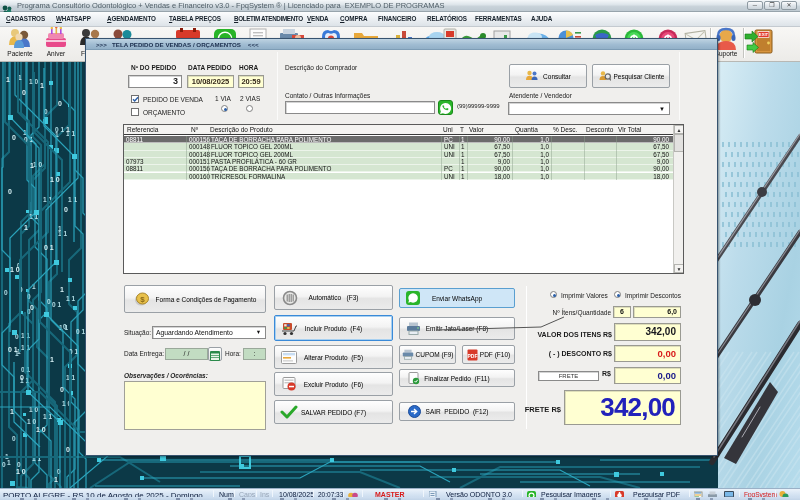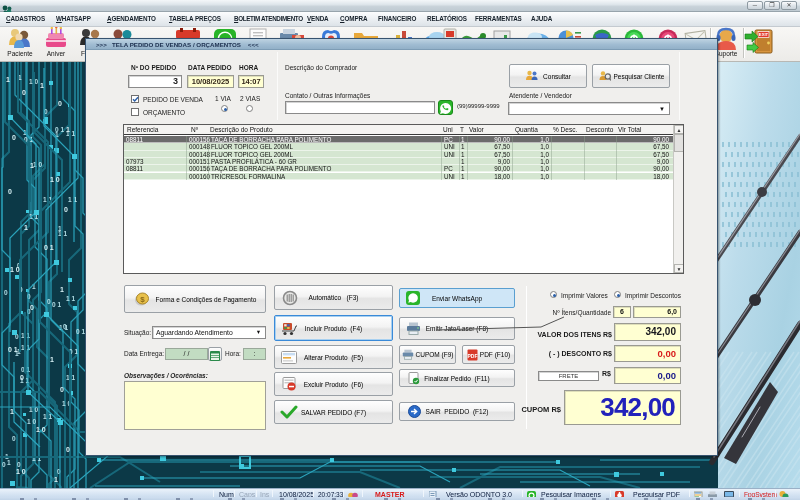--- a/index.html
+++ b/index.html
@@ -424,20 +424,21 @@
       <circle cx="755" cy="238" r="6" fill="#2e2e34"></circle>
       <line x1="800" y1="262" x2="712" y2="400" stroke="#2b2b30" stroke-width="6"></line>
       <line x1="800" y1="259" x2="714" y2="395" stroke="#77777f" stroke-width="1.5"></line>
       <path d="M770 320 L724 396 L736 402 L778 330 Z" fill="#35353b"></path>
       <line x1="760" y1="345" x2="742" y2="375" stroke="#aaaab2" stroke-width="1"></line>
     </g>
   </svg>
   </div>
 
   <div id="titlebar" class="abs"></div>
+  <div id="titletext" class="abs">Programa Consultório Odontológico + Vendas e Financeiro v3.0 - FpqSystem ® | Licenciado para&nbsp; EXEMPLO DE PROGRAMAS</div>
   <div class="abs" style="left:2px;top:1px;width:10px;height:10px;"><svg width="10" height="10">
         <circle cx="3" cy="3" r="2.4" fill="#0e5246"></circle>
         <circle cx="7.4" cy="3.4" r="2" fill="#156052"></circle>
         <circle cx="3.4" cy="7.4" r="2" fill="#156052"></circle>
         <circle cx="7" cy="7" r="2.4" fill="#1d7a66"></circle>
       </svg></div>
   <div class="winbtn abs" style="left:747px;">─</div>
   <div class="winbtn abs" style="left:764px;">❐</div>
   <div class="winbtn abs" style="left:781px;">✕</div>
 
@@ -605,20 +606,21 @@
         <path d="M3 16 L9 16 L9 13.5 L14.5 18.5 L9 23.5 L9 21 L3 21 Z" fill="#45c945" stroke="#127a12" stroke-width=".6"></path>
       </g>
     </svg>
     <div class="tlabel" style="left:3px;">Paciente</div>
     <div class="tlabel" style="left:39px;">Aniver</div>
     <div class="tlabel" style="left:72px;">Funci</div>
     <div class="tlabel" style="left:709px;">Suporte</div>
   </div>
 
   <div id="status" class="abs">
+    <div class="stext" style="left:3px;font-size:8px;">PORTO ALEGRE - RS 10 de Agosto de 2025 - Domingo</div>
     <div class="ssep" style="left:213px;"></div>
     <div class="stext" style="left:219px;">Num</div>
     <div class="ssep" style="left:234px;"></div>
     <div class="stext" style="left:239px;color:#98a6b8;">Caps</div>
     <div class="ssep" style="left:256px;"></div>
     <div class="stext" style="left:260px;color:#98a6b8;">Ins</div>
     <div class="ssep" style="left:272px;"></div>
     <div class="stext" style="left:279px;">10/08/2025</div>
     <div class="ssep" style="left:313px;"></div>
     <div class="stext" style="left:318px;font-size:6.5px;">20:07:33</div>
@@ -679,21 +681,21 @@
   <div id="win" class="abs">
     <div id="wtitle" class="abs">
         <span>&gt;&gt;&gt;&nbsp;&nbsp; TELA PEDIDO DE VENDAS / ORÇAMENTOS&nbsp;&nbsp;&nbsp; &lt;&lt;&lt;</span>
       </div>
 
     <div class="lblb" style="left:45px;top:25px;">Nº DO PEDIDO</div>
     <div class="field" style="left:42px;top:36px;width:54px;height:13px;font-size:9px;font-weight:bold;color:#222;text-align:right;line-height:11px;padding-right:3px;">3</div>
     <div class="lblb" style="left:102px;top:25px;">DATA PEDIDO</div>
     <div class="yfield" style="left:101px;top:36px;width:47px;height:13px;font-size:7.5px;font-weight:bold;color:#33261a;text-align:center;line-height:11px;">10/08/2025</div>
     <div class="lblb" style="left:153px;top:25px;">HORA</div>
-    <div class="yfield" style="left:152px;top:36px;width:26px;height:13px;font-size:7.5px;font-weight:bold;color:#33261a;text-align:center;line-height:11px;">14:07</div>
+    <div class="yfield" style="left:152px;top:36px;width:26px;height:13px;font-size:7.5px;font-weight:bold;color:#33261a;text-align:center;line-height:11px;">20:59</div>
     <div class="chk" style="left:45px;top:56px;">
         <svg width="7" height="7" viewBox="0 0 7 7">
           <path d="M1 3.2 L2.7 5 L6 1.2" stroke="#2b5fa8" stroke-width="1.4" fill="none"></path>
         </svg>
       </div>
     <div class="lbl" style="left:57px;top:57px;">PEDIDO DE VENDA</div>
     <div class="chk" style="left:45px;top:69px;"></div>
     <div class="lbl" style="left:57px;top:70px;">ORÇAMENTO</div>
     <div class="lbl" style="left:129px;top:56px;">1 VIA</div>
     <div class="lbl" style="left:154px;top:56px;">2 VIAS</div>
@@ -948,21 +950,21 @@
     <div class="lbl" style="left:420px;top:270px;width:105px;text-align:right;">Nº Ítens/Quantidade</div>
     <div class="yfield" style="left:527px;top:267px;width:18px;height:12px;font-size:7px;font-weight:bold;text-align:center;line-height:10px;color:#111;">6</div>
     <div class="yfield" style="left:547px;top:267px;width:48px;height:12px;font-size:7px;font-weight:bold;text-align:right;line-height:10px;padding-right:3px;color:#111;">6,0</div>
     <div class="lblb" style="left:420px;top:292px;width:106px;text-align:right;font-size:7px;">VALOR DOS ITENS R$</div>
     <div class="yfield" style="left:528px;top:284px;width:67px;height:18px;font-size:10px;font-weight:bold;text-align:right;line-height:16px;padding-right:4px;color:#16161e;">342,00</div>
     <div class="lblb" style="left:420px;top:311px;width:106px;text-align:right;font-size:7px;">( - ) DESCONTO R$</div>
     <div class="yfield" style="left:528px;top:306px;width:67px;height:17px;font-size:9.5px;font-weight:bold;text-align:right;line-height:15px;padding-right:4px;color:#d81a1a;">0,00</div>
     <div class="field" style="left:452px;top:332px;width:61px;height:10px;font-size:6px;text-align:center;line-height:8px;color:#333;">FRETE</div>
     <div class="lblb" style="left:516px;top:331px;font-size:7px;">R$</div>
     <div class="yfield" style="left:528px;top:328px;width:67px;height:17px;font-size:9.5px;font-weight:bold;text-align:right;line-height:15px;padding-right:4px;color:#1a1a8a;">0,00</div>
-    <div class="lblb" style="left:420px;top:366px;width:55px;text-align:right;font-size:7.5px;">CUPOM R$</div>
+    <div class="lblb" style="left:420px;top:366px;width:55px;text-align:right;font-size:7.5px;">FRETE R$</div>
     <div class="yfield" style="left:478px;top:351px;width:117px;height:35px;font-size:26px;font-weight:bold;text-align:right;line-height:33px;padding-right:5px;color:#2222bb;letter-spacing:-.8px;">342,00</div>
 
     <svg class="abs" style="left:348px;top:276px;" width="132" height="17">
         <polyline points="2,15 107,12 130,2" stroke="#555" stroke-width="1" fill="none"></polyline>
       </svg>
   </div>
 
   <div class="abs" style="left:0;top:497px;width:800px;height:3px;background:linear-gradient(#cfdff0,#c2d4e8);"></div>
   <div class="abs" style="left:0;top:498px;width:800px;height:2px;background:repeating-linear-gradient(90deg, transparent 0 20px, rgba(55,70,105,.5) 20px 24px, transparent 24px 34px, rgba(55,70,105,.4) 34px 37px, transparent 37px 52px);"></div>
 

